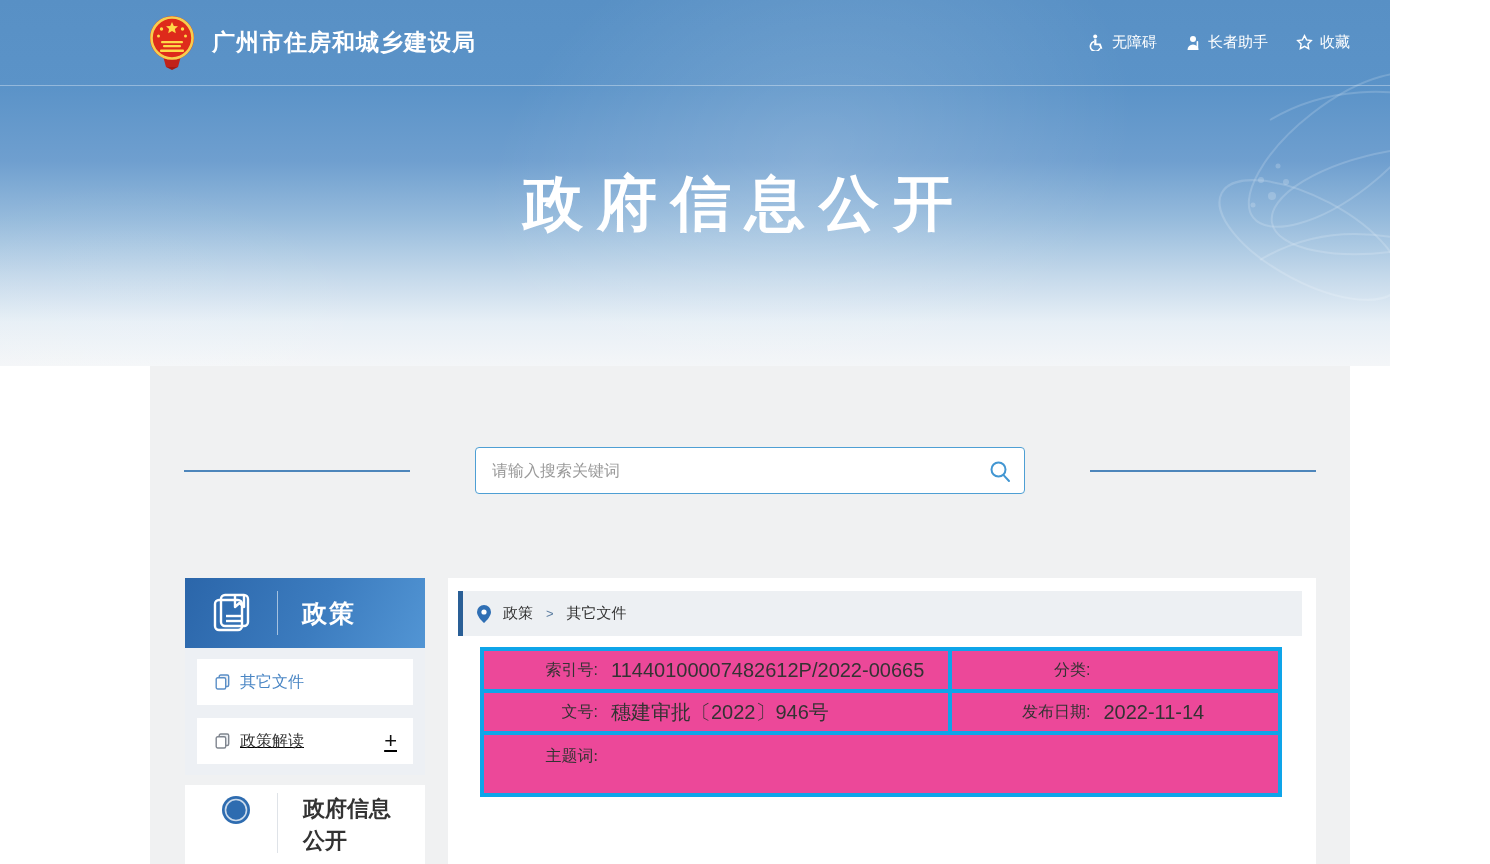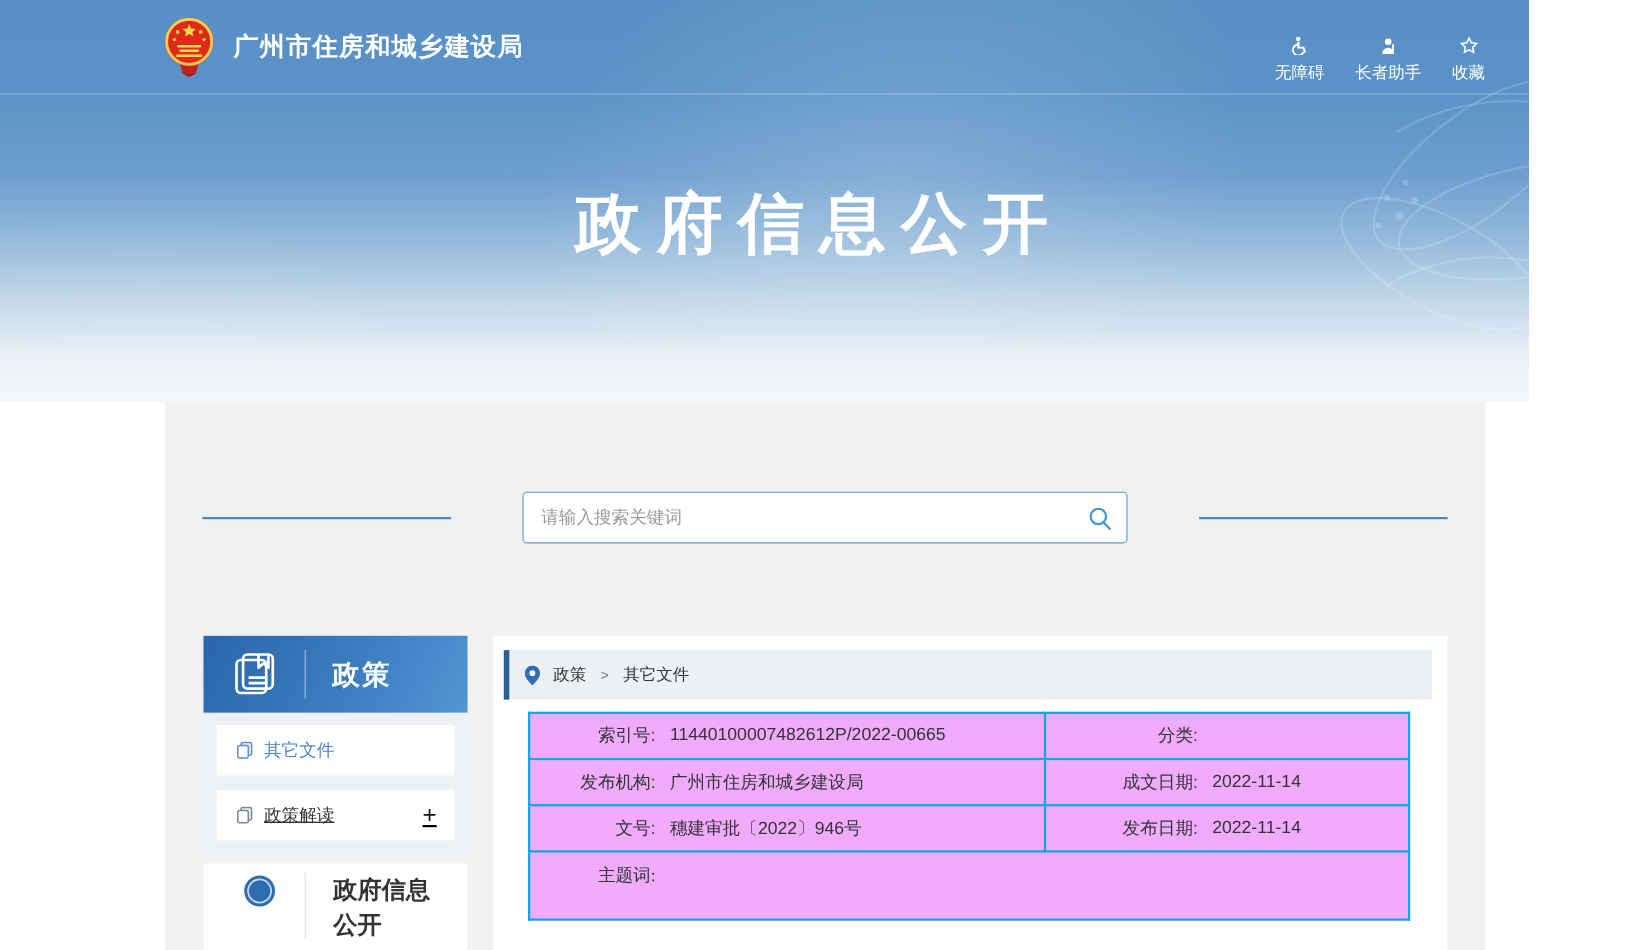--- a/index.html
+++ b/index.html
@@ -15,21 +15,21 @@
     transform:rotate(-20deg); }
   .hero .swoosh2 { position:absolute; left:-160px; top:150px; width:640px; height:460px;
     background:radial-gradient(ellipse at center, rgba(255,255,255,0.10) 0%, rgba(255,255,255,0) 60%);
     transform:rotate(14deg); }
   .hero .flower { position:absolute; right:0; top:0; opacity:0.55; }
   .topbar { position:absolute; left:0; top:0; width:1490px; height:86px;
     border-bottom:1px solid rgba(255,255,255,0.35); }
   .brand { position:absolute; left:148px; top:14px; display:flex; align-items:center; cursor:pointer; }
   .brand-title { margin-left:16px; color:#ffffff; font-size:23px; font-weight:bold; letter-spacing:1px; }
   .toplinks { position:absolute; right:140px; top:33px; display:flex; align-items:center; gap:28px; }
-  .toplink { display:flex; align-items:center; gap:7px; color:#ffffff; font-size:15px; cursor:pointer;flex-direction:column; }
+  .toplink { display:flex; align-items:center; gap:7px; color:#ffffff; font-size:15px; cursor:pointer; }
   .banner-title { position:absolute; left:0; width:100%; top:164px; text-align:center;
     color:#ffffff; font-size:60px; font-weight:bold; letter-spacing:14px; }
 
   
   .band { position:absolute; left:150px; top:366px; width:1200px; height:498px; background:#f0f1f2; }
 
   
   .search-line { position:absolute; top:104px; height:2px; background:#4d86bb; }
   .search-line.left { left:34px; width:226px; }
   .search-line.right { left:940px; width:226px; }
@@ -62,30 +62,30 @@
 
   
   .main { position:absolute; left:298px; top:212px; width:868px; height:286px; background:#ffffff; }
   .breadcrumb { position:absolute; left:10px; top:13px; width:844px; height:45px; background:#edf0f3;
     border-left:5px solid #2a5f96; display:flex; align-items:center; padding-left:14px; }
   .breadcrumb .crumb { font-size:15px; color:#333; cursor:pointer; }
   .breadcrumb .sep { font-size:13px; color:#5c7da0; margin:0 13px; }
   .breadcrumb .pin { margin-right:12px; }
 
   .detail-table { position:absolute; left:32px; top:69px; width:802px; border-collapse:collapse; }
-  .detail-table td { border:2px solid #0ea5e9; background:#f0abfc; height:42px; padding:0; }
+  .detail-table td { border:4px solid #0ea5e9; background:#ec4899; height:42px; padding:0; }
   .detail-table td.cell-a { width:470px; }
   .detail-table td.cell-b { width:332px; }
   .detail-table td.row-last { height:62px; vertical-align:top; }
   .cellwrap { display:flex; align-items:center; height:100%; }
   .row-last .cellwrap { height:42px;font-family:Liberation Serif, serif; }
   .lbl { display:inline-block; text-align:right; font-size:16px; color:#333; flex:none; }
   .cell-a .lbl, .cell-full .lbl { width:114px; }
   .cell-b .lbl { width:138px; }
-  .val { margin-left:13px; font-size:16px; color:#333; }
+  .val { margin-left:13px; font-size:20px; color:#333; }
 </style>
 </head>
 <body>
 
 <div class="page">
 
   <div class="hero">
     <div class="swoosh1"></div>
     <div class="swoosh2"></div>
     <svg class="flower" width="480" height="360" viewBox="0 0 480 360" fill="none">
@@ -230,34 +230,20 @@
           <td class="cell-b">
                 <div class="cellwrap">
             <span class="lbl">分类:</span>
             <span class="val"></span>
           </div>
               </td>
         </tr>
         <tr>
           <td class="cell-a">
                 <div class="cellwrap">
-            <span class="lbl">发布机构:</span>
-            <span class="val">广州市住房和城乡建设局</span>
-          </div>
-              </td>
-          <td class="cell-b">
-                <div class="cellwrap">
-            <span class="lbl">成文日期:</span>
-            <span class="val">2022-11-14</span>
-          </div>
-              </td>
-        </tr>
-        <tr>
-          <td class="cell-a">
-                <div class="cellwrap">
             <span class="lbl">文号:</span>
             <span class="val">穗建审批〔2022〕946号</span>
           </div>
               </td>
           <td class="cell-b">
                 <div class="cellwrap">
             <span class="lbl">发布日期:</span>
             <span class="val">2022-11-14</span>
           </div>
               </td>

